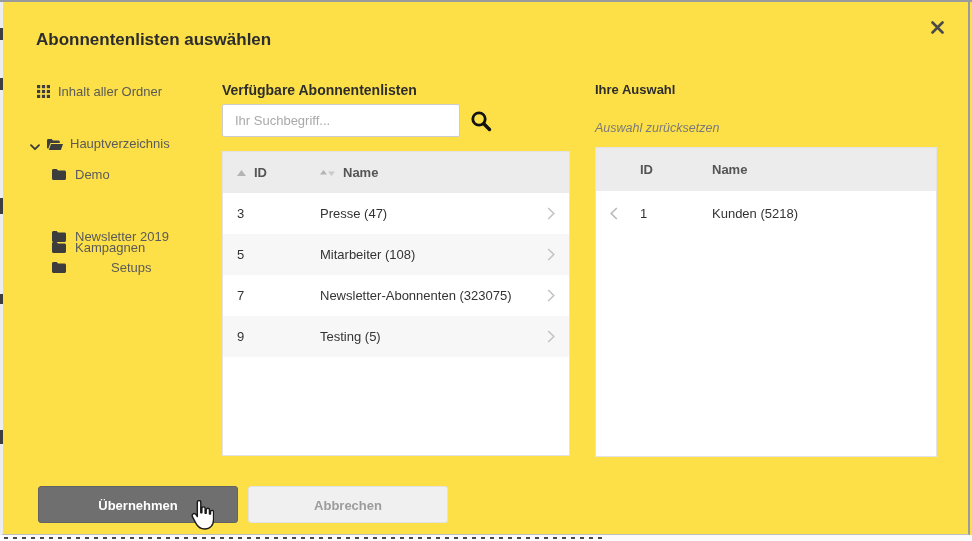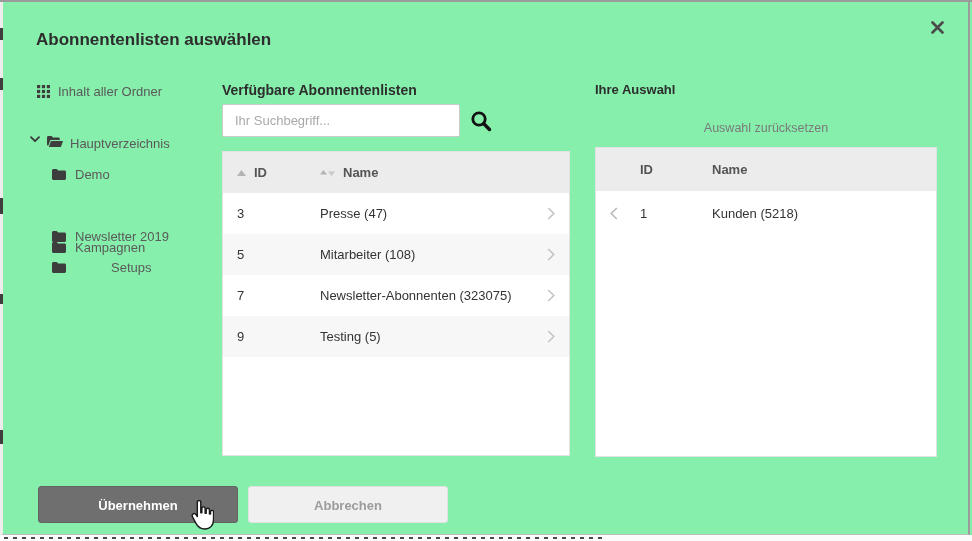--- a/index.html
+++ b/index.html
@@ -1,38 +1,38 @@
 <!DOCTYPE html>
 <html><head>
 <meta charset="utf-8">
 <style>
   * { margin:0; padding:0; box-sizing:border-box; }
   html,body { width:972px; height:541px; overflow:hidden; background:#fff;
     font-family:"Liberation Sans","DejaVu Sans",sans-serif; }
-  .screen { position:relative; width:972px; height:541px; background:#86efac; }
+  .screen { position:relative; width:972px; height:541px; background:#fde047; }
 
   
   .frame-top   { position:absolute; left:0; top:0; width:972px; height:2px; background:#9b9b9b; }
   .frame-right { position:absolute; right:2px; top:0; width:2px; height:535px; background:#9b9b9b; }
   .frame-left  { position:absolute; left:0; top:2px; width:3px; height:533px; background:#ededed; }
   .frame-left i{ position:absolute; left:0; width:3px; background:#3e3e3e; display:block; }
   .modal-bottom-border { position:absolute; left:2px; top:534px; width:967px; height:1px; background:#bdbdbd; }
   .page-bottom { position:absolute; left:0; top:535px; width:972px; height:6px; background:#fbfbfb; }
   .page-bottom::after { content:""; position:absolute; left:4px; top:2px; width:600px; height:2px;
     background:repeating-linear-gradient(90deg,#4a4a4a 0 4px,transparent 4px 9px); }
 
   
   .modal-title { position:absolute; left:36px; top:30px; font-size:17px; font-weight:bold; color:#2d2d2d; }
   .close-btn { position:absolute; right:24px; top:16px; width:22px; height:22px; cursor:pointer;
     display:flex; align-items:center; justify-content:center; }
 
   
   .all-folders { position:absolute; left:37px; top:84px; display:flex; align-items:center; gap:8px;
     font-size:13px; color:#5a5a5a; cursor:pointer; }
-  .tree-root { position:absolute; left:30px; top:136px; display:flex; align-items:flex-start; gap:7px;
+  .tree-root { position:absolute; left:30px; top:136px; display:flex; align-items:flex-end; gap:7px;
     font-size:13px; color:#5a5a5a; cursor:pointer; }
   .tree-item { position:absolute; left:52px; display:flex; align-items:center; gap:9px;
     font-size:13px; color:#5a5a5a; cursor:pointer; }
   .ti-0 { top:167px; } .ti-1 { top:198px;margin-top:42px; } .ti-2 { top:229px; } .ti-3 { top:260px;gap:45px; }
 
   
   .avail-heading { position:absolute; left:222px; top:82px; font-size:14px; font-weight:bold; color:#2d2d2d; }
   .search-input { position:absolute; left:222px; top:104px; width:238px; height:33px;
     border:1px solid #ccc; border-radius:2px; padding:0 12px; font-size:13px; color:#444;
     font-family:"Liberation Sans","DejaVu Sans",sans-serif; outline:none; }
@@ -50,22 +50,22 @@
   .avail-box .trow { height:41px; padding:0 14px; }
   .sel-box  .trow { height:45px; padding:0 14px; }
   .trow.stripe { background:#f7f7f7; }
 
   .hdr-group { display:flex; align-items:center; gap:8px; }
   .col-id-m { width:83px; } .col-name-m { flex:1; }
   .spacer-30 { width:30px; } .col-id-s { width:72px; } .col-name-s { flex:1; }
   .row-chevron { margin-left:auto; display:flex; align-items:center; }
   .sel-chevron { width:30px; display:flex; align-items:center; }
 
-  .reset-link { position:absolute; left:595px; top:121px; width:342px; text-align:center;
-    font-size:12.5px; color:#7a7a7a; cursor:pointer; }
+  .reset-link { position:absolute; left:595px; top:121px; width:342px; text-align:left;
+    font-size:12.5px; color:#7a7a7a; cursor:pointer;font-style:italic; }
   .sel-heading { position:absolute; left:595px; top:82px; font-size:13px; font-weight:bold; color:#2d2d2d; }
 
   
   .btn { position:absolute; top:486px; width:200px; height:37px; border-radius:3px;
     font-size:13px; font-weight:bold; text-align:center; line-height:37px; cursor:pointer;
     font-family:"Liberation Sans","DejaVu Sans",sans-serif; }
   .btn-apply { left:38px; background:#6f6f6f; color:#fff; border:1px solid #636363; }
   .btn-cancel { left:248px; background:#f0f0f0; color:#9c9c9c; border:1px solid #e2e2e2; }
 
   .cursor-hand { position:absolute; left:188px; top:500px; width:26px; height:32px; pointer-events:none; }

